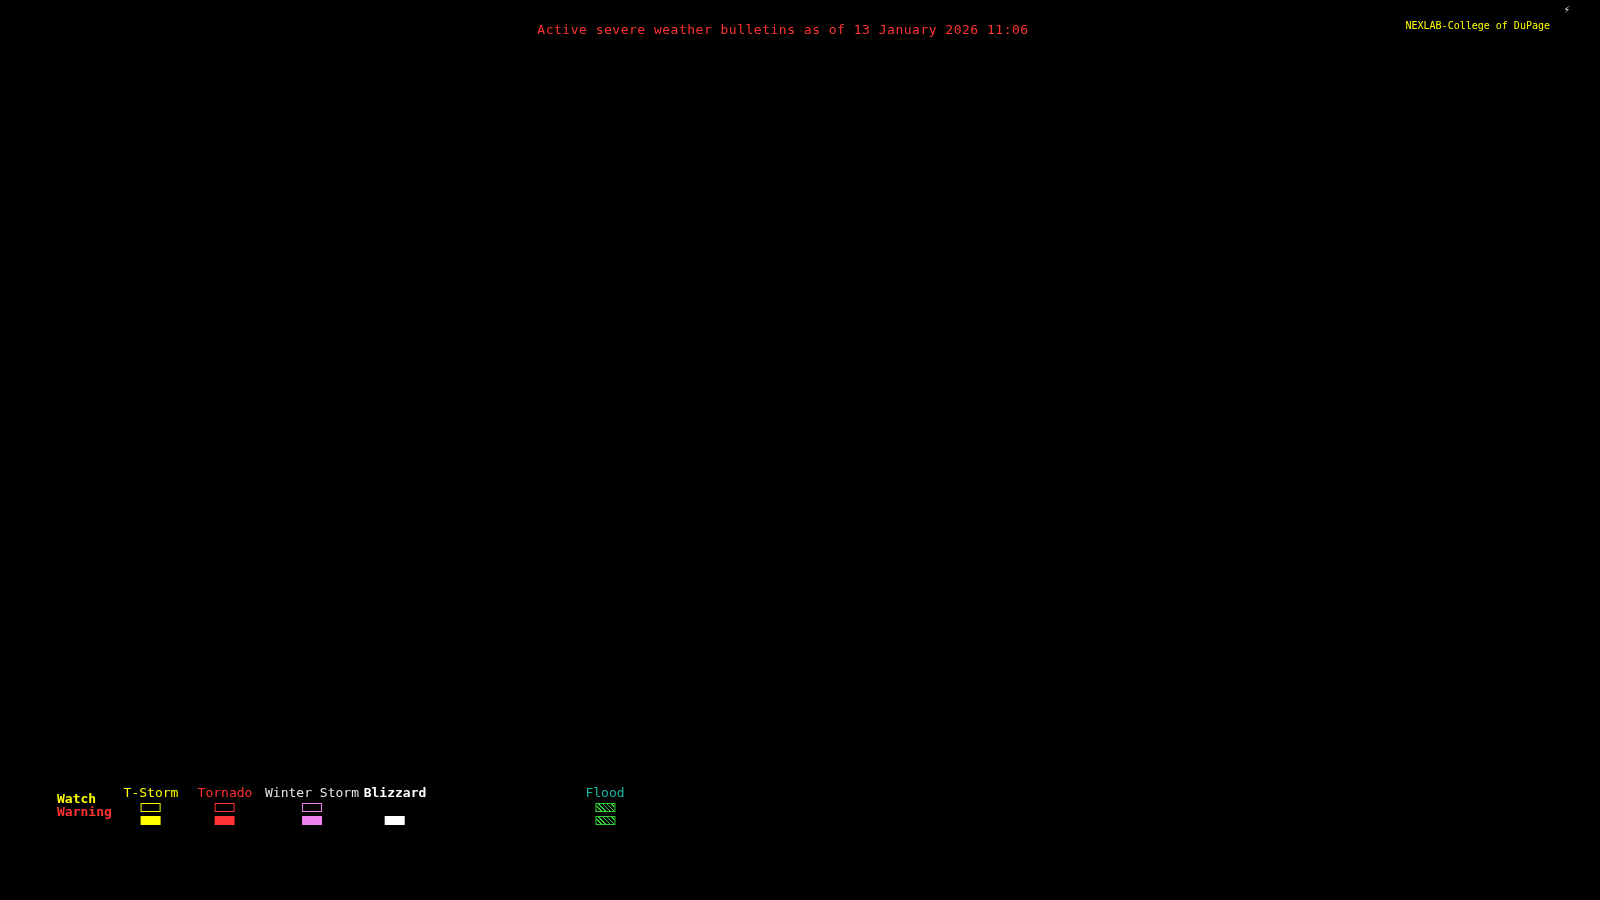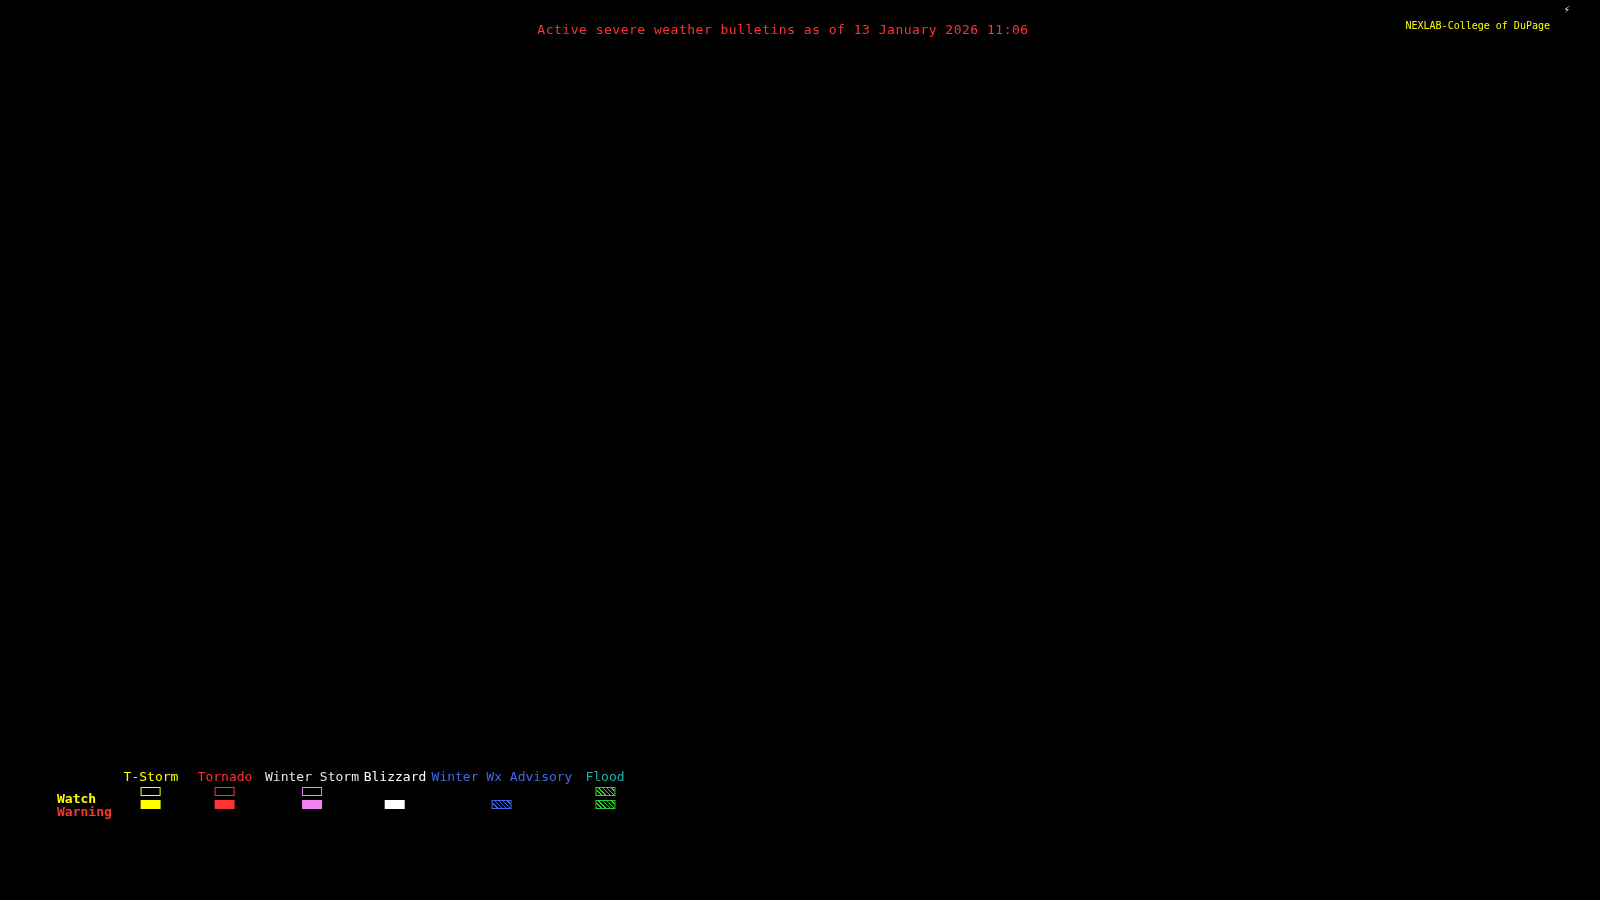--- a/index.html
+++ b/index.html
@@ -54,21 +54,21 @@
   }
   .legend-row-label {
     position: absolute;
     left: 57px;
     font-size: 13px;
     white-space: nowrap;
     font-weight: bold;
   }
   .legend-col {
     position: absolute;
-    top: 0;
+    top: 16px;
     transform: translateX(-50%);
     text-align: left;
   }
   .legend-col-label {
     font-size: 13px;
     white-space: nowrap;
     height: 14px;
     line-height: 14px;
     margin-bottom: 3px;
   }
@@ -111,30 +111,25 @@
       <div class="swatch" style="background: rgb(255, 51, 51);"></div>
     </div>
 
     <div class="legend-col" style="left:312px">
       <div class="legend-col-label" style="color: #e5e5e5;">Winter Storm</div>
       <div class="swatch" style="border: 1px solid rgb(238, 130, 238);"></div>
       <div class="swatch" style="background: rgb(238, 130, 238);"></div>
     </div>
 
     <div class="legend-col" style="left:395px">
-      <div class="legend-col-label" style="color: rgb(255, 255, 255);">Blizzard</div>
+      <div class="legend-col-label" style="color: rgb(255, 255, 255); font-weight: bold;">Blizzard</div>
       <div class="swatch" style="visibility: hidden;"></div>
       <div class="swatch" style="background: rgb(255, 255, 255);"></div>
     </div>
 
-    <div class="legend-col" style="left:502px">
-      <div class="legend-col-label" style="color: rgb(65, 105, 225);">Winter Wx Advisory</div>
-      <div class="swatch" style="visibility: hidden;"></div>
-      <div class="swatch" style="border: 1px solid rgb(65, 105, 225); background-image: repeating-linear-gradient(45deg, rgb(65, 105, 225) 0px, rgb(65, 105, 225) 1px, transparent 1px, transparent 3px);"></div>
-    </div>
 
     <div class="legend-col" style="left:605px">
       <div class="legend-col-label" style="color: #14b8a6;">Flood</div>
       <div class="swatch" style="border: 1px solid rgb(50, 205, 50); background-image: repeating-linear-gradient(45deg, rgb(50, 205, 50) 0px, rgb(50, 205, 50) 1px, transparent 1px, transparent 3px);"></div>
       <div class="swatch" style="border: 1px solid rgb(50, 205, 50); background-image: repeating-linear-gradient(45deg, rgb(50, 205, 50) 0px, rgb(50, 205, 50) 1px, transparent 1px, transparent 3px);"></div>
     </div>
 
   </div>
 </div>
 

